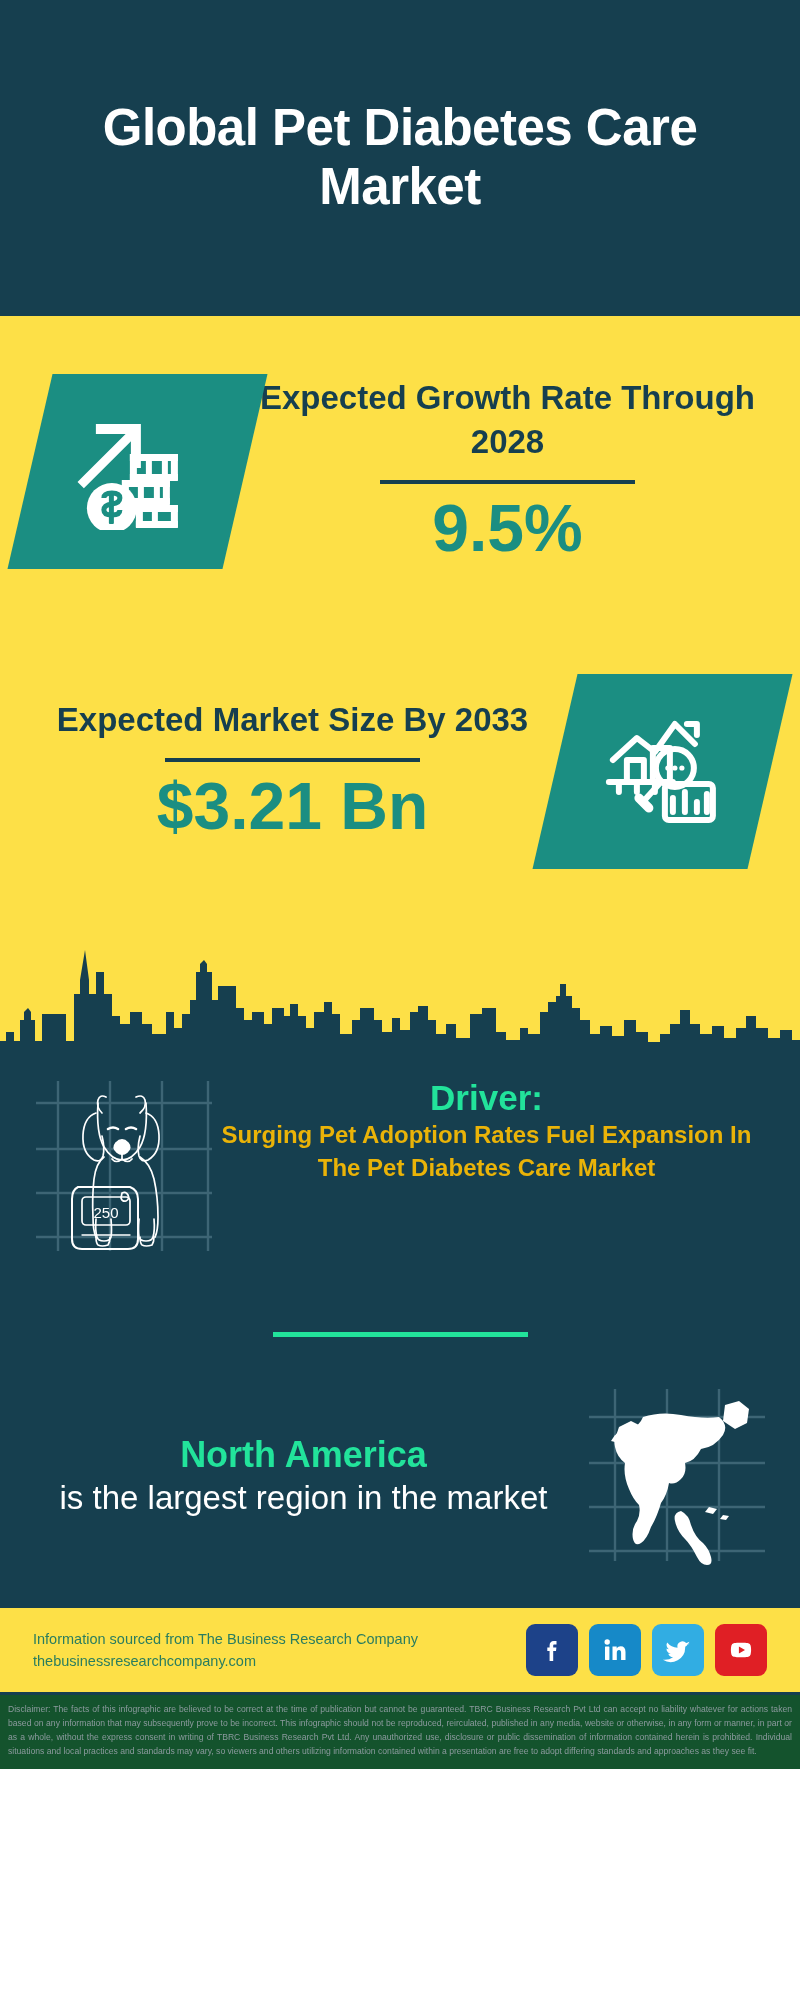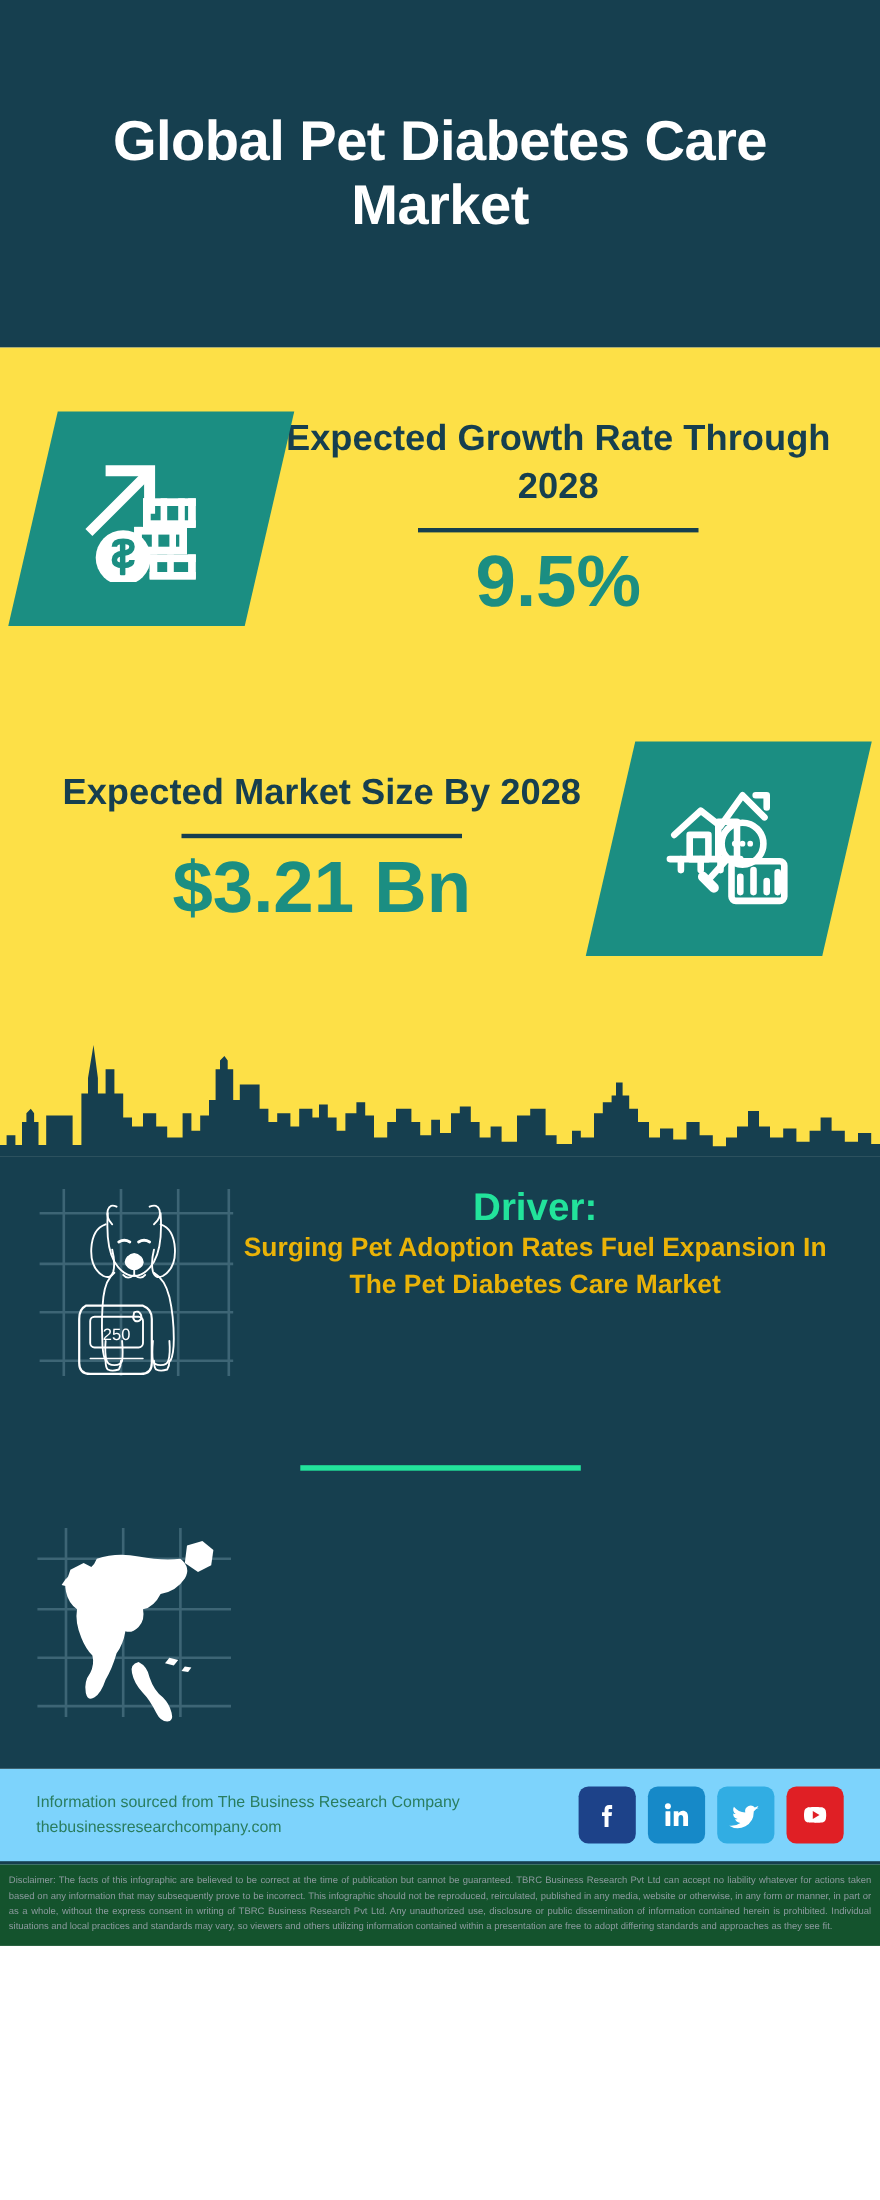--- a/index.html
+++ b/index.html
@@ -135,21 +135,21 @@
     color:#ffffff;
     font-size:33px;
     font-weight:normal;
     line-height:1.3;
   }
   .region-map { flex:0 0 auto; width:185px; height:185px; }
   .region-map svg { display:block; }
 
   
   .source {
-    background:#7dd3fc;
+    background:#fde047;
     height:87px;
     display:flex;
     align-items:center;
     padding:0 33px;
     border-bottom:3px solid #163f4f;
   }
   .source-text { flex:1 1 auto; }
   .source-line {
     color:#2a7d5f;
     font-size:14.5px;
@@ -230,21 +230,21 @@
       </div>
       <div class="stat-text">
         <div class="stat-label">Expected Growth Rate Through 2028</div>
         <div class="stat-rule"></div>
         <div class="stat-value">9.5%</div>
       </div>
     </div>
 
     <div class="stat-row row-size">
       <div class="stat-text">
-        <div class="stat-label">Expected Market Size By 2028</div>
+        <div class="stat-label">Expected Market Size By 2033</div>
         <div class="stat-rule"></div>
         <div class="stat-value">$3.21 Bn</div>
       </div>
       <div class="para-badge">
         <span class="glyph">
           <svg width="120" height="112" viewBox="0 0 120 112">
             <g fill="none" stroke="#ffffff" stroke-width="6" stroke-linejoin="round" stroke-linecap="round">
               <path d="M10 46 L34 24 L52 38 L72 10 L92 30"></path>
               <path d="M84 10 L94 10 L94 21"></path>
               <rect x="24" y="46" width="17" height="22"></rect>
@@ -336,20 +336,24 @@
       </div>
       <div class="driver-body">
         <div class="driver-heading">Driver:</div>
         <div class="driver-text">Surging Pet Adoption Rates Fuel Expansion In The Pet Diabetes Care Market</div>
       </div>
     </div>
 
     <div class="divider"></div>
 
     <div class="region-row">
+      <div class="region-text">
+        <div class="region-name">North America</div>
+        <div class="region-sub">is the largest region in the market</div>
+      </div>
       <div class="region-map">
         <svg width="185" height="185" viewBox="0 0 185 185">
           <g stroke="#3d6575" stroke-width="2.4" fill="none">
             <path d="M30 6 L30 178 M82 6 L82 178 M134 6 L134 178"></path>
             <path d="M4 34 L180 34 M4 80 L180 80 M4 124 L180 124 M4 168 L180 168"></path>
           </g>
           <g fill="#ffffff">
 
             <path d="M34 44 l12 -6 l8 4 l-2 8 l-12 4 l-8 -4 z"></path>
             <path d="M30 52 l8 2 l-4 6 l-8 -2 z"></path>

